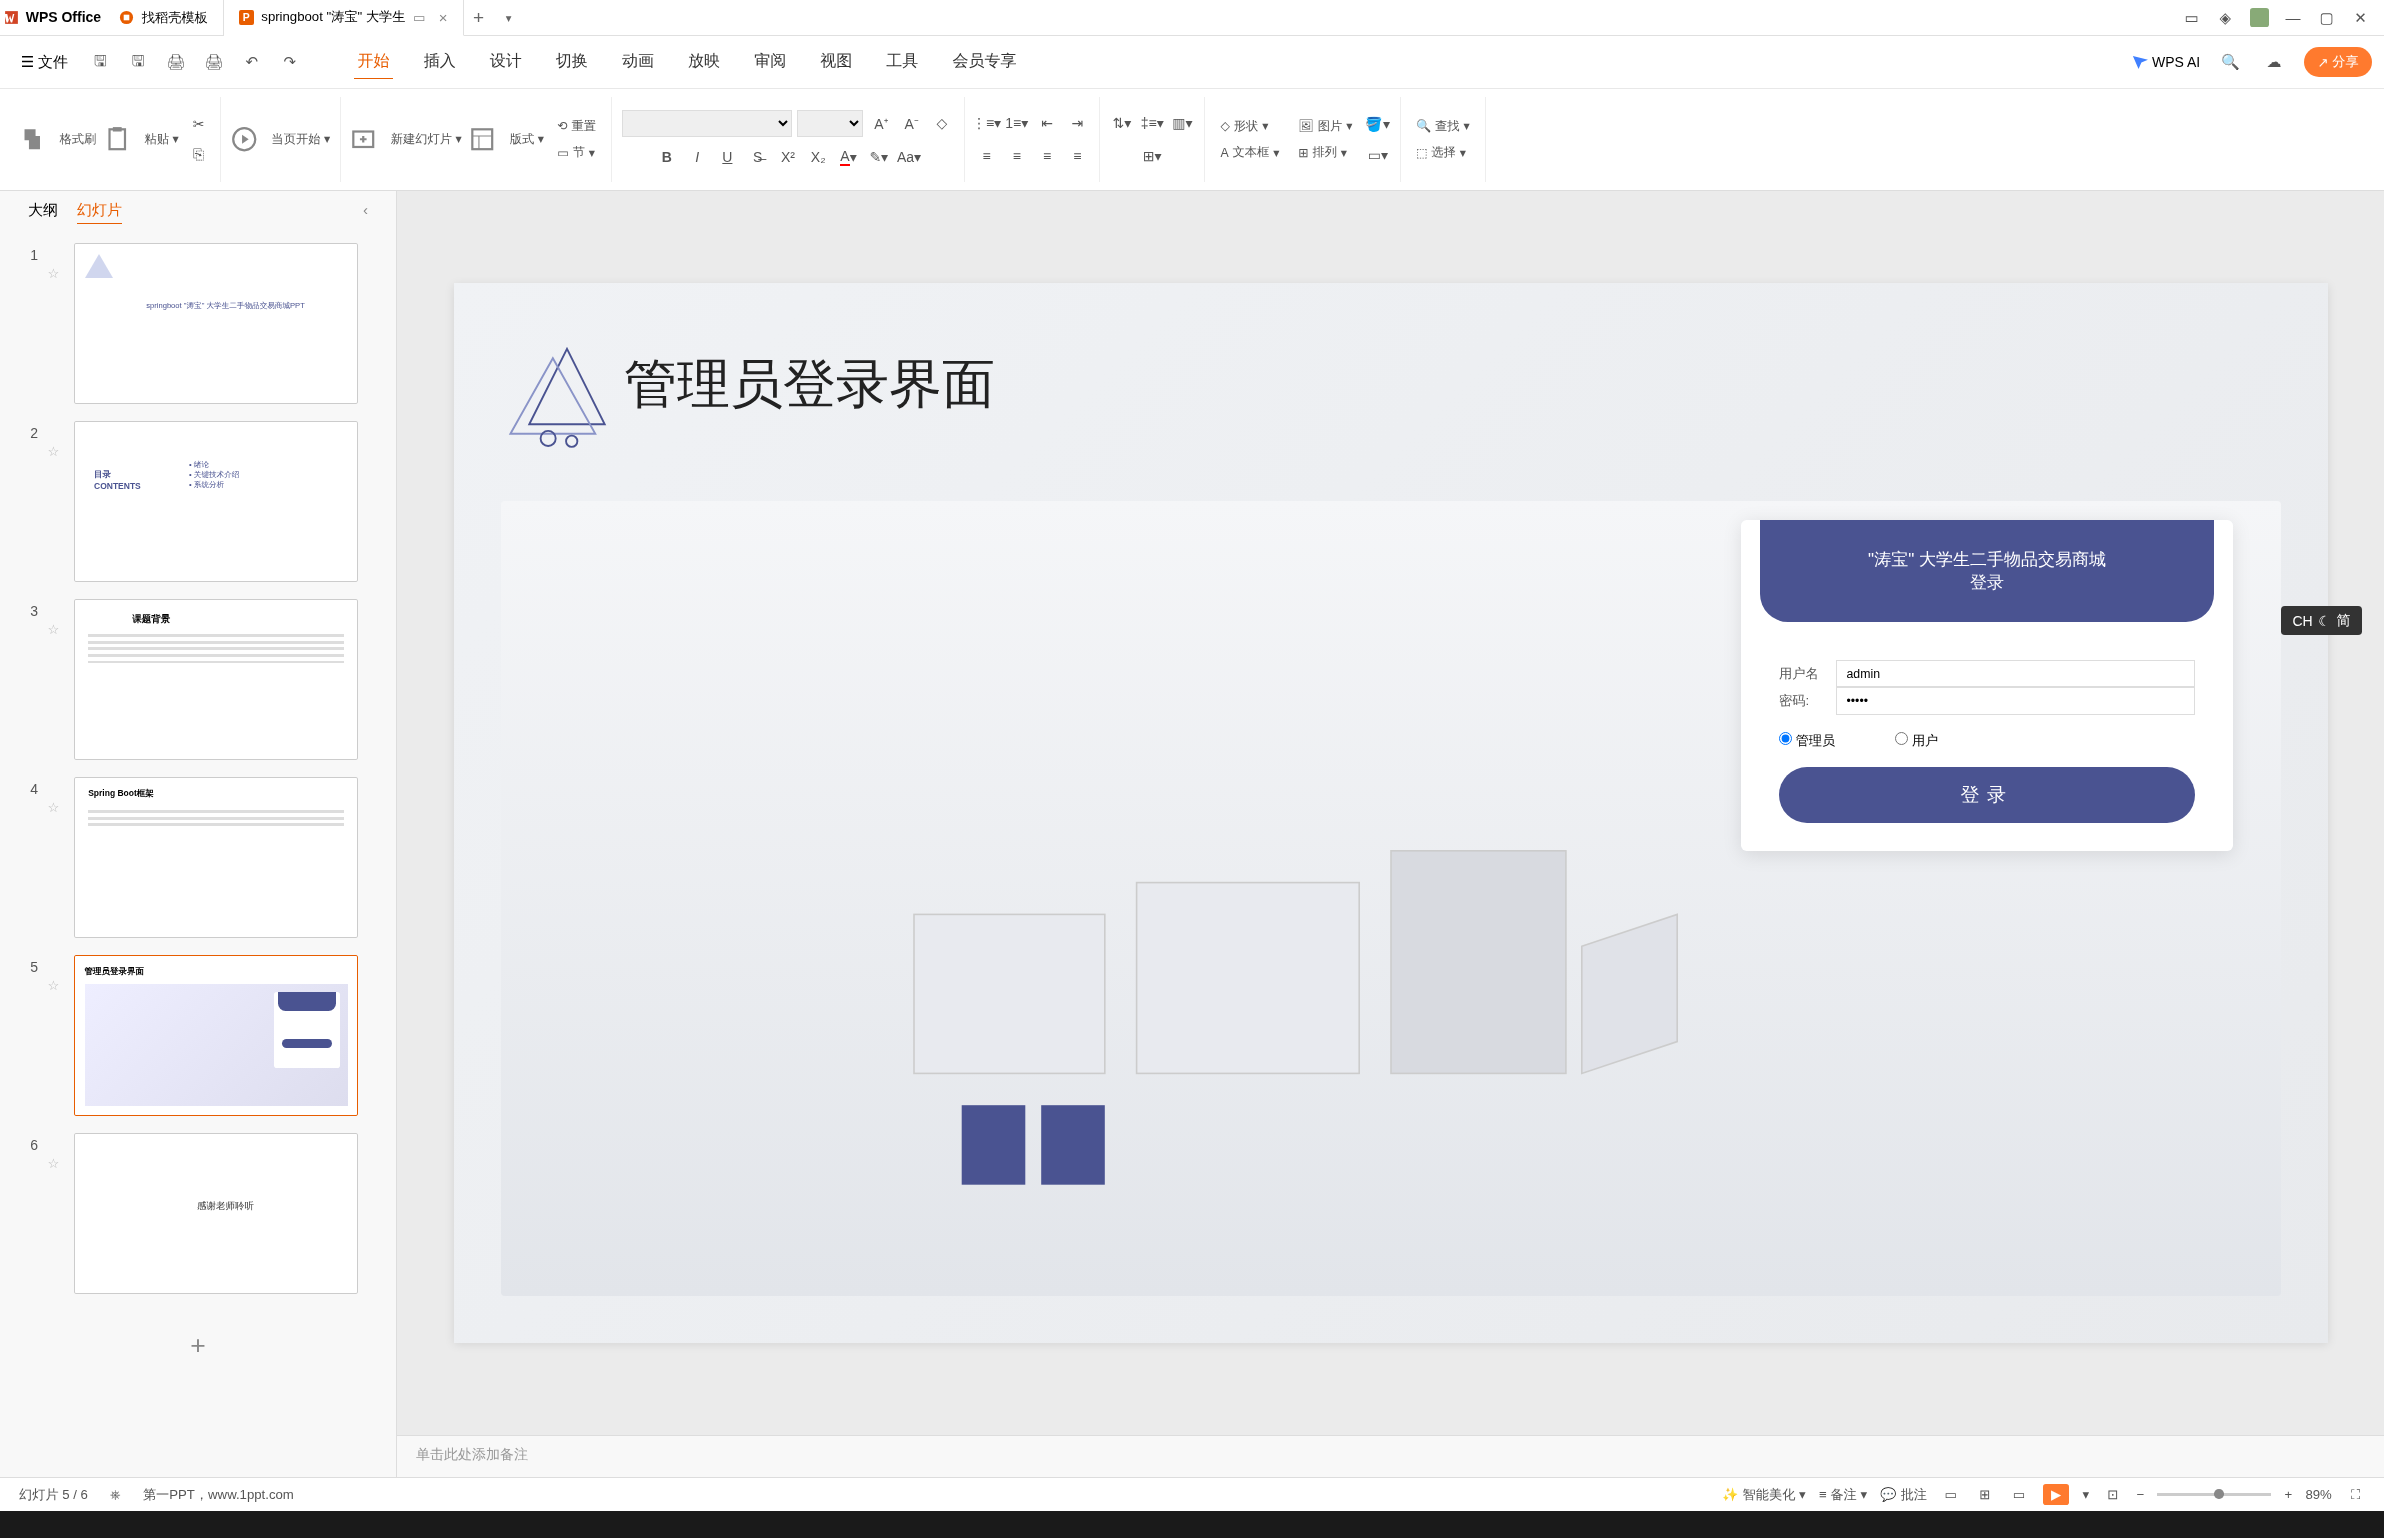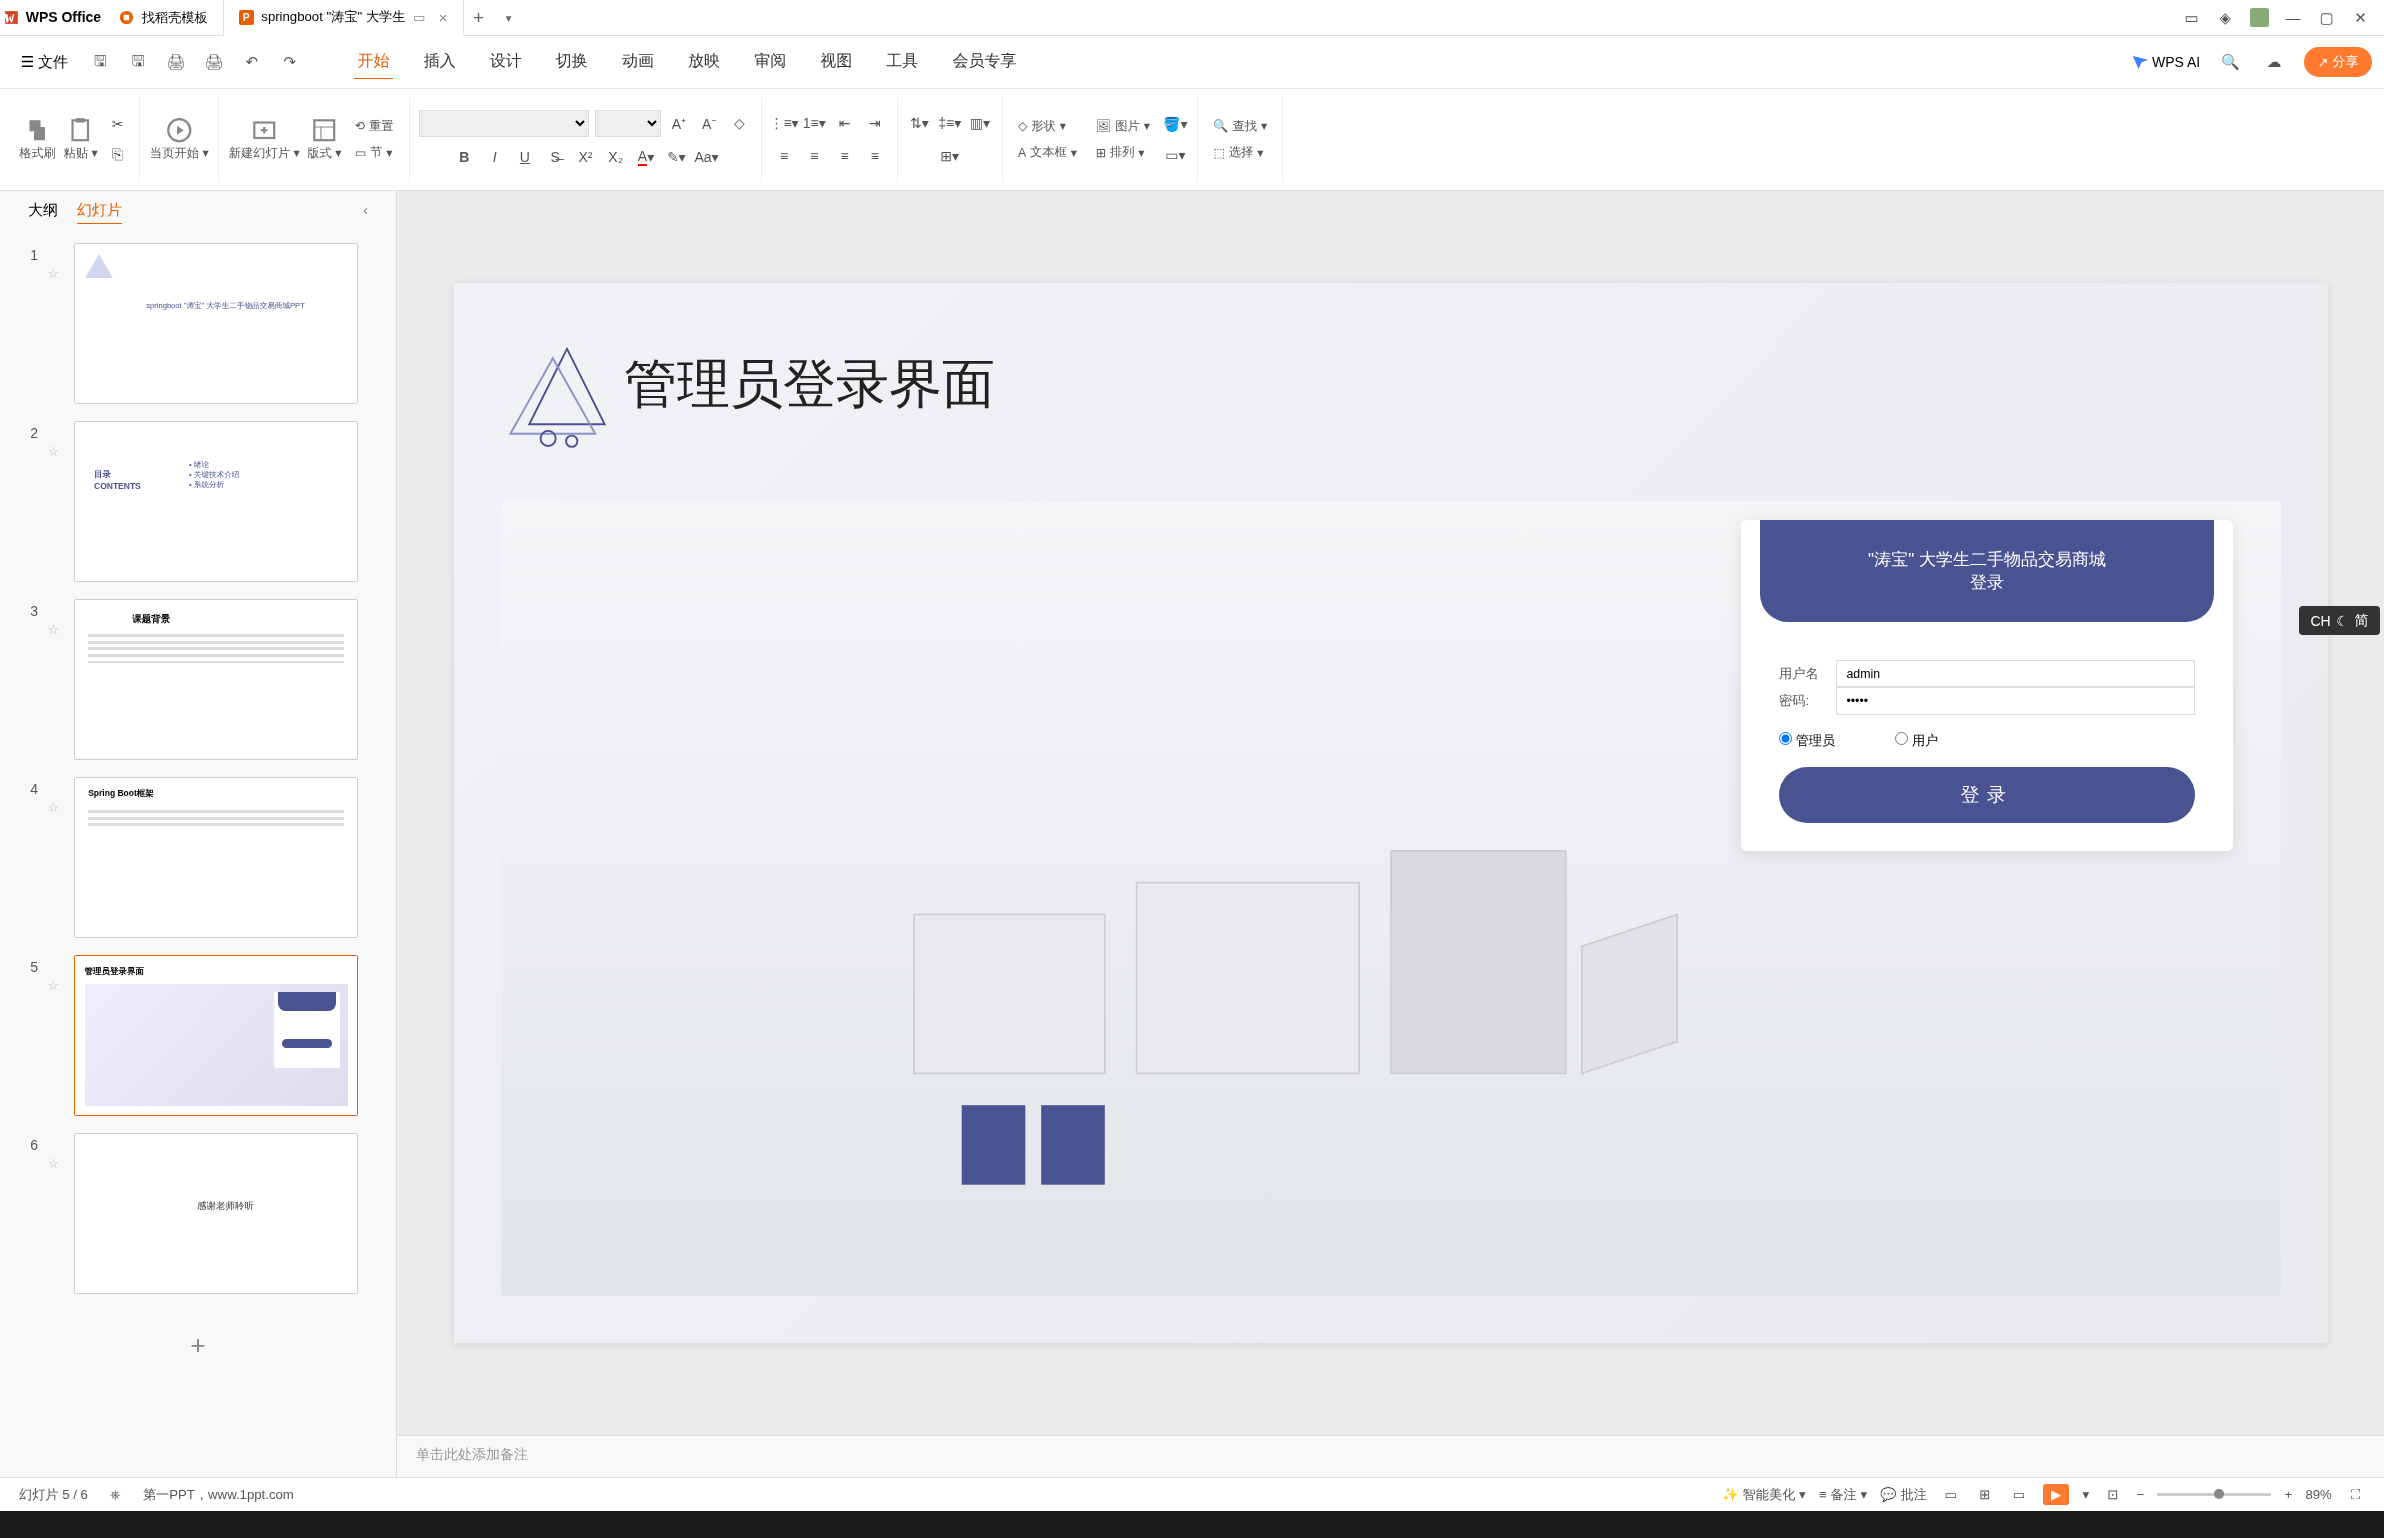--- a/index.html
+++ b/index.html
@@ -30,21 +30,21 @@
 .menubar .mtab { font-size: 16px; color: #333; padding: 5.7px 3.8px; cursor: pointer; }
 .menubar .mtab.active { color: #e85d00; border-bottom: 1.9px solid #e85d00; }
 .menubar .right { margin-left: auto; display: flex; align-items: center; gap: 17px; }
 .wps-ai { display: flex; align-items: center; gap: 3.8px; font-size: 14px; }
 .share-btn { background: #ff7a2e; color: #fff; padding: 5.7px 13.2px; border-radius: 15px; font-size: 13.2px; display: flex; align-items: center; gap: 3.8px; }
 
 
 .ribbon { height: 102px; background: #fff; display: flex; align-items: center; padding: 0 9.5px; border-bottom: 0.9px solid #ddd; position: relative; z-index: 2; }
 .ribbon-group { display: flex; flex-direction: column; align-items: center; padding: 0 9.5px; border-right: 0.9px solid #eee; height: 85px; justify-content: center; }
 .ribbon-group.row { flex-direction: row; gap: 7.6px; }
-.rbig { display: flex; flex-direction: column; align-items: center; gap: 1px; font-size: 12.3px; color: #555; }
+.rbig { display: flex; flex-direction: row; align-items: center; gap: 14px; font-size: 12.3px; color: #555; }
 .rbig svg, .rbig .ico { width: 26.5px; height: 26.5px; }
 .rsmall { display: flex; align-items: center; gap: 3.8px; font-size: 12.3px; color: #555; padding: 1.9px 5.7px; }
 .ribbon-vert { display: flex; flex-direction: column; gap: 5.7px; }
 .font-select { width: 170px; height: 26.5px; border: 0.9px solid #ddd; }
 .size-select { width: 66px; height: 26.5px; border: 0.9px solid #ddd; }
 .icon-btn { width: 24.6px; height: 24.6px; display: inline-flex; align-items: center; justify-content: center; color: #555; font-size: 14px; }
 
 
 .main { display: flex; height: calc(100% - 36px - 53px - 102px - 34px - 28px); position: relative; z-index: 2; }
 
@@ -85,21 +85,21 @@
 
 .statusbar { height: 34px; background: #fff; border-top: 0.9px solid #ddd; display: flex; align-items: center; padding: 0 19px; font-size: 13.2px; color: #555; gap: 17px; position: relative; z-index: 2; }
 .statusbar .right { margin-left: auto; display: flex; align-items: center; gap: 13.2px; }
 .sb-btn { display: flex; align-items: center; gap: 3.8px; }
 .sb-icon { width: 21px; height: 21px; display: inline-flex; align-items: center; justify-content: center; }
 .play-btn { background: #ff7a2e; color: #fff; width: 26.5px; height: 21px; border-radius: 2.8px; display: flex; align-items: center; justify-content: center; }
 .zoom-slider { width: 114px; height: 2.8px; background: #ccc; position: relative; }
 .zoom-slider::after { content: ''; position: absolute; width: 9.5px; height: 9.5px; background: #888; border-radius: 50%; top: -3.8px; left: 50%; }
 
 
-.ime-badge { position: absolute; right: 5px; top: 606px; background: #333; color: #fff; padding: 5.7px 11.4px; border-radius: 3.8px; font-size: 14px; z-index: 10; display: flex; align-items: center; gap: 5.7px; }
+.ime-badge { position: absolute; right: 23px; top: 606px; background: #333; color: #fff; padding: 5.7px 11.4px; border-radius: 3.8px; font-size: 14px; z-index: 10; display: flex; align-items: center; gap: 5.7px; }
 
 
 .taskbar { height: 28px; background: #1a1a1a; position: relative; z-index: 2; }
 .tp1 .tri { position: absolute; top: 9.5px; left: 9.5px; width: 0; height: 0; border-left: 14px solid transparent; border-right: 14px solid transparent; border-bottom: 24px solid rgba(100,120,200,0.3); }
 .tp1 .txt { position: absolute; top: 57px; width: 100%; text-align: center; font-size: 7.6px; color: #4a5391; }
 .tp2 .contents { position: absolute; top: 47px; left: 19px; font-size: 8.5px; color: #4a5391; font-weight: bold; }
 .tp3 .title3 { position: absolute; top: 13.2px; left: 13.2px; font-size: 9.5px; font-weight: bold; margin-left: 44px; }
 .tp3 .lines3 { position: absolute; top: 34px; left: 13.2px; right: 13.2px; }
 .tp3 .line3 { height: 2.8px; background: #ddd; margin-bottom: 3.8px; }
 .tp4 .title4 { position: absolute; top: 10px; left: 13.2px; font-size: 8.5px; font-weight: bold; }

